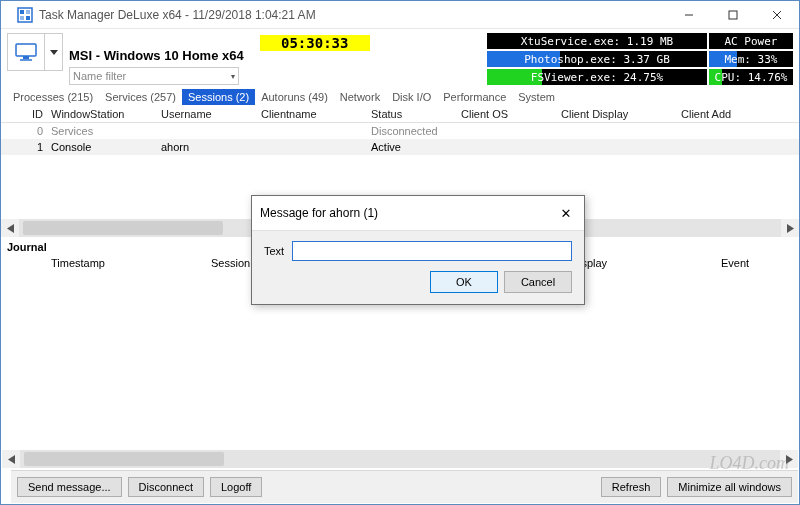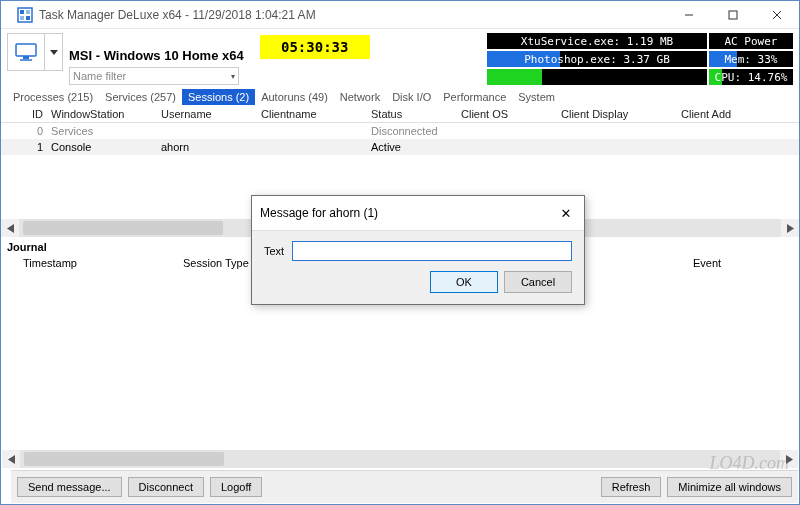--- a/index.html
+++ b/index.html
@@ -47,21 +47,21 @@
     border:1px solid #ccc; border-left:none;
     display:flex; align-items:center; justify-content:center;
   }
   .sys-left { display:flex; }
   .sys-center { display:flex; flex-direction:column; justify-content:flex-end; gap:4px; flex:0 0 auto; }
   .sys-title { font-size:13px; font-weight:bold; }
   .name-filter { width:170px; height:18px; border:1px solid #ccc; font-size:11px; color:#888; padding:1px 3px; display:flex; align-items:center; justify-content:space-between; }
   .name-filter .arrow { font-size:8px; color:#555; }
   .uptime {
     background: #ffff00; color:#000; font-family: Consolas, monospace; font-size:14px; font-weight:bold;
-    width:110px; height:24px; display:flex; align-items:center; justify-content:center;
+    width:110px; height:16px; display:flex; align-items:center; justify-content:center;
     margin-left: 10px; margin-top:2px;
   }
   .stats {
     margin-left:auto;
     display:grid;
     grid-template-columns: 220px 84px;
     grid-auto-rows: 16px;
     gap:2px;
     font-family: Consolas, monospace;
     font-size:11px;
@@ -125,21 +125,21 @@
   }
   .hscroll .arrow {
     width:18px; height:18px; display:flex; align-items:center; justify-content:center;
     background:#f0f0f0;
   }
   .hscroll .track { flex:1; background:#e4e4e4; height:18px; position:relative; }
   .hscroll .thumb { position:absolute; top:2px; height:14px; background:#cfcfcf; border-radius:2px; }
   
   .journal-title { font-weight:bold; font-size:11px; padding:4px 6px 2px; }
   .journal-header {
-    display:flex; font-size:11px; padding:2px 22px;
+    display:flex; font-size:11px; padding:2px 22px;margin-left:28px;
   }
   .jc-ts { width:160px; }
   .jc-type { width:200px; }
   .jc-disp { width:150px; margin-left:160px; }
   .jc-evt { width:auto; }
   .journal-body { height:88px; }
   
   .bottombar {
     position:absolute; left:10px; right:1px; bottom:1px;
     background:#f0f0f0;
@@ -258,20 +258,21 @@
       <div class="stat">
         <div class="bar" style="width:33%;background:#1e6fe0"></div>
         <span class="lbl">Photoshop.exe: 3.37 GB</span>
       </div>
       <div class="stat">
         <div class="bar" style="width:33%;background:#1e6fe0"></div>
         <span class="lbl">Mem: 33%</span>
       </div>
       <div class="stat">
         <div class="bar" style="width:25%;background:#21d321"></div>
+        <span class="lbl">FSViewer.exe: 24.75%</span>
       </div>
       <div class="stat">
         <div class="bar" style="width:15%;background:#21d321"></div>
         <span class="lbl">CPU: 14.76%</span>
       </div>
     </div>
 </div>
 
 <div class="tabs" id="tabs">
     <div class="tab">Processes (215)</div>

